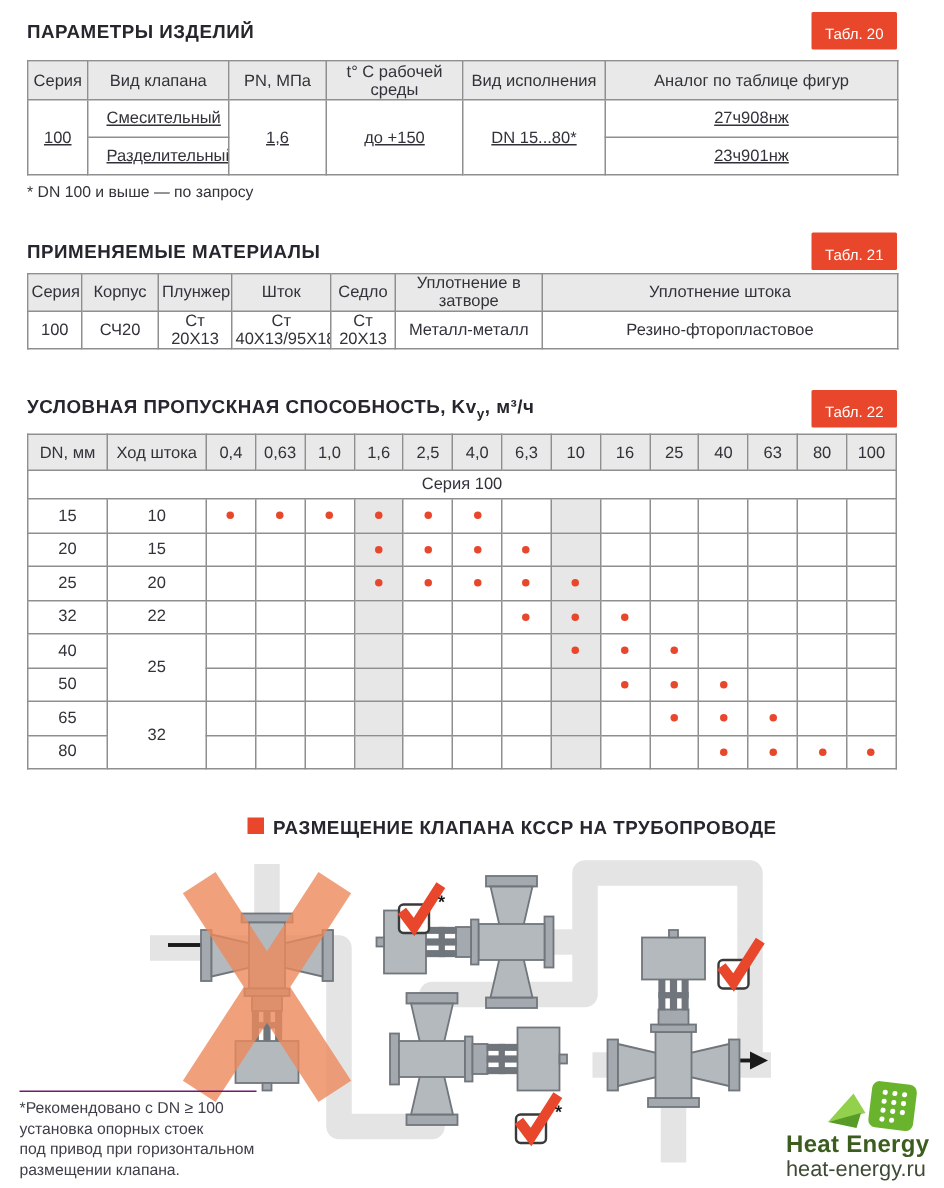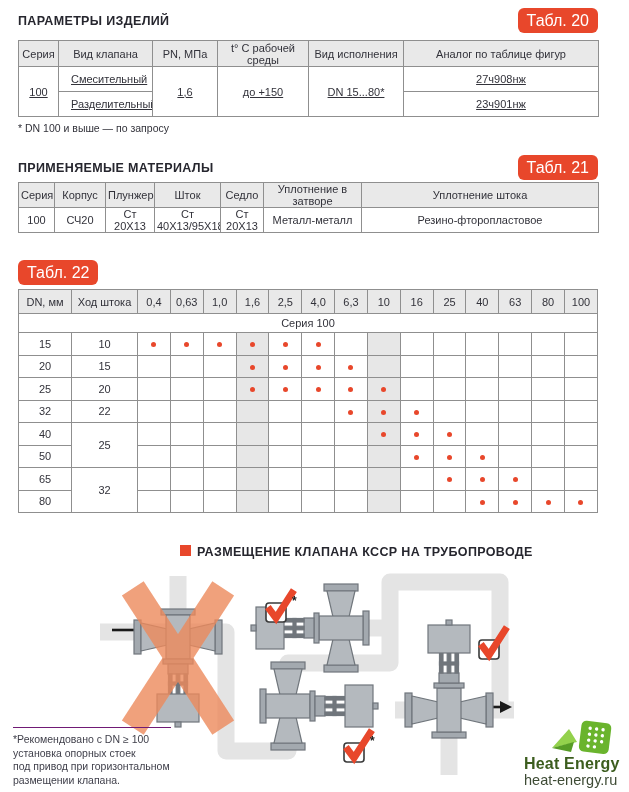--- a/index.html
+++ b/index.html
@@ -9,42 +9,42 @@
     --xmark:#ed8a5c;
   }
   html,body{margin:0;padding:0;background:#fff;}
   .page{position:relative;width:629px;height:792px;background:#fff;overflow:hidden;
         font-family:"Liberation Sans",sans-serif;color:var(--ink);}
 
   .sec-head{position:absolute;left:18px;width:580px;display:flex;
             justify-content:space-between;align-items:center;height:21px;}
   .sec-title{font-size:12.5px;font-weight:bold;color:var(--title);letter-spacing:.35px;}
   .sec-title sub{font-size:9px;}
-  .badge{background:var(--accent);color:#fff;font-size:16px;line-height:1;
-         padding:5px 9px 4px;border-radius:6px;white-space:nowrap;}
+  .badge{background:var(--accent);color:#fff;font-size:10px;line-height:1;
+         padding:11px 9px 4px;border-radius:1px;white-space:nowrap;}
 
   table{border-collapse:collapse;table-layout:fixed;position:absolute;left:18px;
         width:580px;font-size:11px;color:var(--ink);}
   th,td{border:1px solid var(--bd);text-align:center;font-weight:normal;
         padding:0 2px;overflow:hidden;}
   th{background:var(--hdr-bg);}
   .t-params th{height:25px;} .t-params td{height:24px;text-decoration:underline;}
   .t-mat th{height:22px;} .t-mat td{height:22px;}
   .t-kv th{height:23px;}
   .t-kv td{height:21.5px;padding:0;}
   .t-kv .span-row td{height:18px;}
   td.left{text-align:left;padding-left:12px;}
   td.shaded{background:var(--shade);}
   .dot{display:inline-block;width:5px;height:5px;border-radius:50%;
        background:var(--accent);vertical-align:middle;}
 
   .footnote1{position:absolute;left:18px;top:122px;font-size:10.5px;color:var(--ink);}
 
   .diagram-title{position:absolute;left:165px;top:545px;display:flex;align-items:flex-start;
-                 font-size:12.5px;font-weight:bold;color:var(--title);letter-spacing:.35px;margin-left:15px;}
+                 font-size:12.5px;font-weight:bold;color:var(--title);letter-spacing:.35px;}
   .sq{display:inline-block;width:11px;height:11px;background:var(--accent);margin-right:6px;}
 
   .diagram-svg{position:absolute;left:0;top:540px;width:629px;height:252px;}
 
   .footnote2{position:absolute;left:13px;top:727px;width:158px;border-top:1px solid #701a75;
              padding-top:5px;font-size:10.5px;line-height:13.5px;color:#3f3f4a;}
 
   .logo{position:absolute;left:524px;top:719px;width:100px;}
   .logo-mark{display:block;margin-left:26px;}
   .logo-name{font-size:16px;font-weight:bold;color:#3c5d1e;letter-spacing:.2px;line-height:17px;}
@@ -126,20 +126,21 @@
         <td>Ст 20Х13</td>
         <td>Ст 40Х13/95Х18</td>
         <td>Ст 20Х13</td>
         <td>Металл-металл</td>
         <td>Резино-фторопластовое</td>
       </tr>
     </tbody>
   </table>
 
   <div class="sec-head" style="top:262px;">
+    <span class="sec-title"><span>УСЛОВНАЯ ПРОПУСКНАЯ СПОСОБНОСТЬ, Kv</span><sub>у</sub><span>, м³/ч</span></span>
     <span class="badge">Табл. 22</span>
   </div>
 
   <table class="t-kv" style="top:289px;">
     <colgroup>
         <col style="width:53px">
         <col style="width:66px">
       </colgroup>
     <tbody>
         <tr>

